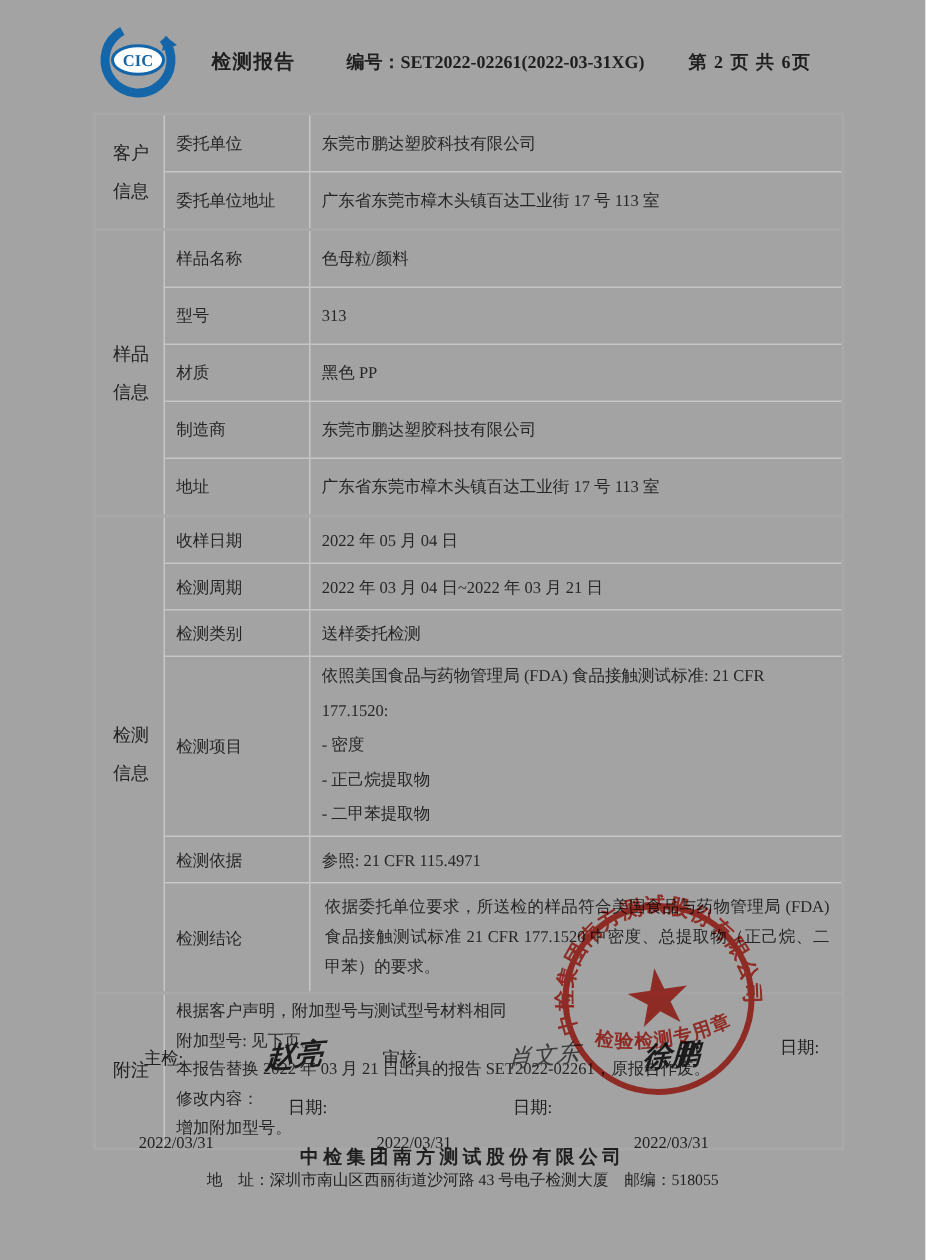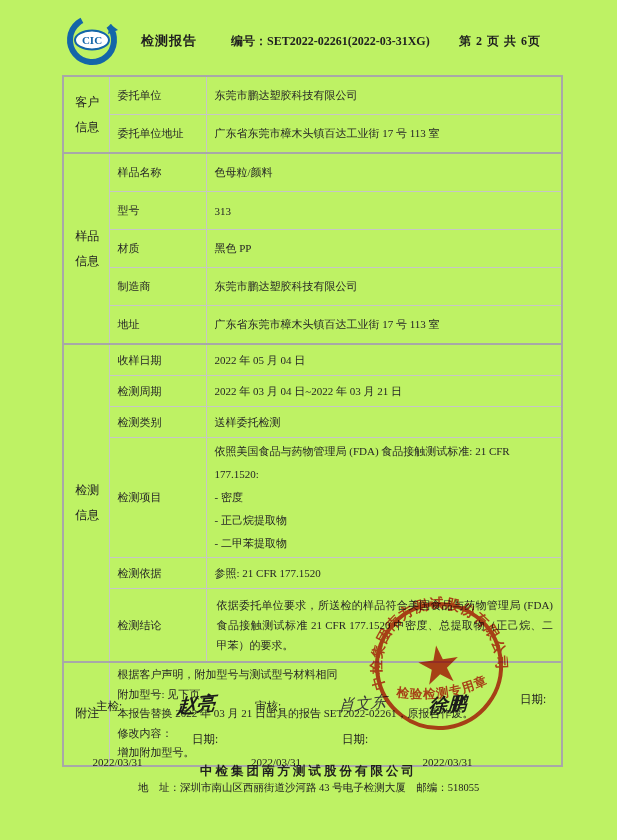--- a/index.html
+++ b/index.html
@@ -1,19 +1,19 @@
 <!DOCTYPE html>
 <html><head>
 <meta charset="utf-8">
 <style>
   html,body{margin:0;padding:0;background:#ffffff;}
   #page{
     position:relative;
     width:617px;height:840px;
-    background:#bef264;
+    background:#a3a3a3;
     font-family:"Liberation Serif","DejaVu Serif",serif;
     color:#1f1f1f;
     overflow:hidden;
   }
   
   #hdr{position:absolute;left:0;top:0;width:617px;height:75px;}
   #logo{position:absolute;left:64px;top:12px;width:56px;height:56px;}
   .hdr-title{position:absolute;left:141px;top:32px;font-size:13px;font-weight:bold;letter-spacing:1px;}
   .hdr-no{position:absolute;left:231px;top:33px;font-size:12px;font-weight:bold;}
   .hdr-page{position:absolute;left:459px;top:33px;font-size:12px;font-weight:bold;letter-spacing:1px;}
@@ -160,21 +160,21 @@
       <td class="fld" style="height:93px">检测项目</td>
       <td class="valcell lines">
         <div>依照美国食品与药物管理局 (FDA) 食品接触测试标准: 21 CFR 177.1520:</div>
         <div>- 密度</div>
         <div>- 正己烷提取物</div>
         <div>- 二甲苯提取物</div>
       </td>
     </tr>
     <tr>
       <td class="fld h26">检测依据</td>
-      <td class="valcell">参照: 21 CFR 177.1520</td>
+      <td class="valcell">参照: 21 CFR 115.4971</td>
     </tr>
     <tr>
       <td class="fld" style="height:60px">检测结论</td>
       <td class="valcell">
         <div class="concl">依据委托单位要求，所送检的样品符合美国食品与药物管理局 (FDA) 食品接触测试标准 21 CFR 177.1520 中密度、总提取物（正己烷、二甲苯）的要求。</div>
       </td>
     </tr>
 
     <tr class="sep">
       <td class="grp">

